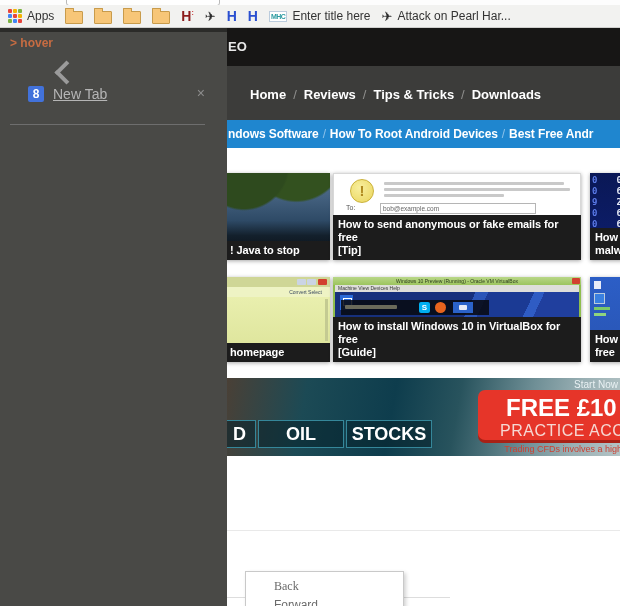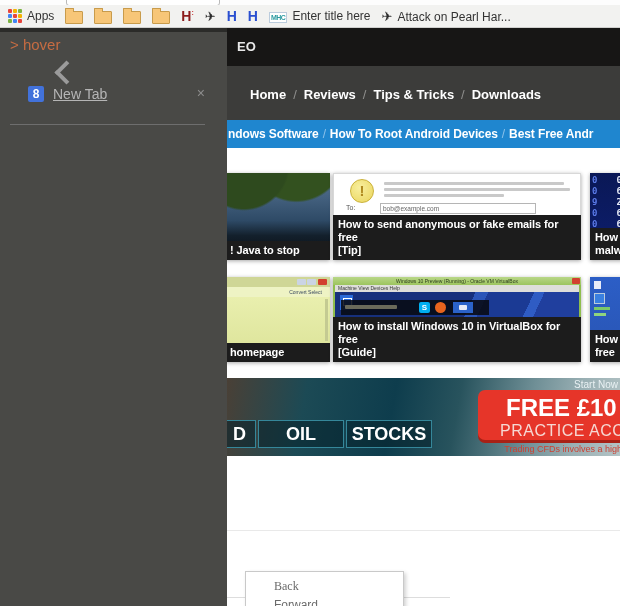--- a/index.html
+++ b/index.html
@@ -7,55 +7,55 @@
   #app{position:relative;width:620px;height:606px;overflow:hidden;background:#fff;}
 
   
   .top-strip{position:absolute;left:0;top:0;width:620px;height:5px;background:#fdfdfd;}
   .omnibox-fragment{position:absolute;left:66px;top:-3px;width:152px;height:7px;background:#fff;
     border:1px solid #b9b9b9;border-radius:0 0 3px 3px;}
 
   
   .bm-bar{position:absolute;left:0;top:5px;width:620px;height:23px;background:#f2f2f0;
     border-bottom:1px solid #cfcfcd;display:flex;align-items:center;gap:11px;padding-left:8px;box-sizing:border-box;}
-  .bm-item{display:flex;align-items:flex-end;gap:5px;font-size:12px;color:#333;white-space:nowrap;cursor:default;}
+  .bm-item{display:flex;align-items:center;gap:5px;font-size:12px;color:#333;white-space:nowrap;cursor:default;}
   .grid-icon{display:grid;grid-template-columns:repeat(3,4px);grid-template-rows:repeat(3,4px);gap:1px;}
   .grid-icon i{display:block;border-radius:1px;}
   .grid-icon i:nth-child(1){background:#e8453c}.grid-icon i:nth-child(2){background:#f4b400}
   .grid-icon i:nth-child(3){background:#7cb342}.grid-icon i:nth-child(4){background:#4285f4}
   .grid-icon i:nth-child(5){background:#e8453c}.grid-icon i:nth-child(6){background:#f4b400}
   .grid-icon i:nth-child(7){background:#7cb342}.grid-icon i:nth-child(8){background:#4285f4}
   .grid-icon i:nth-child(9){background:#e8453c}
   .folder-icon{position:relative;width:16px;height:11px;background:#f7c678;border:1px solid #c89b4b;border-radius:1px;margin-top:2px;}
   .folder-icon::before{content:"";position:absolute;left:-1px;top:-4px;width:7px;height:3px;background:#f7c678;border:1px solid #c89b4b;border-bottom:none;border-radius:1px 1px 0 0;}
   .icon-h-red{font-weight:bold;font-size:14px;color:#8c1c1c;}
   .icon-h-red sup{font-size:7px;color:#c33;}
   .icon-plane{font-size:13px;color:#2b2b2b;}
   .icon-h-blue{font-weight:bold;font-size:14px;color:#2a4fd0;}
   .mhc-icon{font-weight:bold;font-size:7px;color:#2a9aa0;border:1px solid #bcd;background:#fff;padding:1px 1px;letter-spacing:-0.5px;}
   .globe-icon{width:13px;height:13px;border-radius:50%;background:radial-gradient(circle at 35% 35%,#7db4e8,#3a7bc6 60%,#2a5fa8);position:relative;}
   .globe-icon::after{content:"";position:absolute;left:3px;top:3px;width:5px;height:4px;border-radius:50%;background:rgba(255,255,255,.55);}
 
   
   .sidebar{position:absolute;left:0;top:28px;width:227px;height:578px;background:#494946;z-index:5;}
   .sidebar .topedge{position:absolute;left:0;top:0;width:100%;height:4px;background:#2b2b29;}
-  .hover-label{position:absolute;left:10px;top:8px;font-size:15px;font-weight:normal;color:#c66c42;}
+  .hover-label{position:absolute;left:10px;top:8px;font-size:12px;font-weight:bold;color:#c66c42;}
   .back-btn{position:absolute;left:48px;top:30px;width:34px;height:30px;cursor:pointer;}
   .chevron-left{position:absolute;left:10px;top:6px;width:13px;height:13px;border-left:4px solid #9b9b9b;border-bottom:4px solid #9b9b9b;transform:rotate(45deg);}
   .newtab-row{position:absolute;left:0;top:54px;width:227px;height:26px;cursor:pointer;}
   .g-favicon{position:absolute;left:28px;top:4px;width:16px;height:16px;background:#4272db;border-radius:2px;
     color:#fff;font-weight:bold;font-size:12px;line-height:16px;text-align:center;}
   .newtab-label{position:absolute;left:53px;top:4px;font-size:14px;color:#b5b5b5;text-decoration:underline;}
   .tab-close{position:absolute;right:22px;top:3px;font-size:14px;color:#8d8d8d;}
   .sb-divider{position:absolute;left:10px;top:96px;width:195px;height:1px;background:#6e6e6e;}
 
   
   .content{position:absolute;left:227px;top:28px;width:393px;height:578px;background:#fff;overflow:hidden;}
   .site-header{position:absolute;left:0;top:0;width:100%;height:38px;background:#171615;}
-  .site-header span{position:absolute;left:1px;top:11px;color:#e8e8e8;font-size:13px;font-weight:600;padding-left:9px;}
+  .site-header span{position:absolute;left:1px;top:11px;color:#e8e8e8;font-size:13px;font-weight:600;}
   .site-nav{position:absolute;left:0;top:38px;width:100%;height:54px;background:#3c3c3a;}
   .site-nav .navrow{position:absolute;left:23px;top:21px;font-size:13px;font-weight:bold;color:#fff;white-space:nowrap;}
   .site-nav .sep{color:#8f8f8d;font-weight:normal;padding:0 7px;}
   .subnav{position:absolute;left:0;top:92px;width:100%;height:28px;background:#1f86cf;}
   .subnav .navrow{position:absolute;left:1px;top:7px;font-size:12px;font-weight:bold;color:#fff;white-space:nowrap;letter-spacing:-0.1px;}
   .subnav .sep{color:#8cc2ea;font-weight:normal;padding:0 4px;}
 
   
   .thumb{position:absolute;display:flex;flex-direction:column;box-shadow:0 1px 4px rgba(0,0,0,.35);cursor:pointer;background:#1c1c1c;}
   .thumb .img{flex:1;position:relative;overflow:hidden;}

